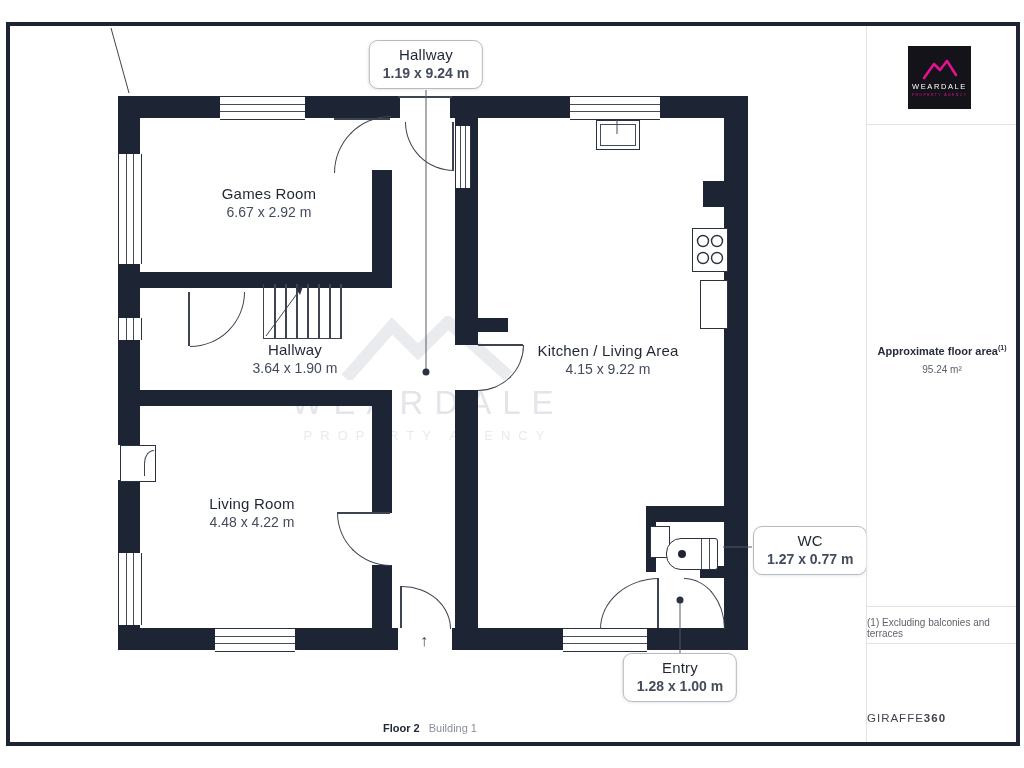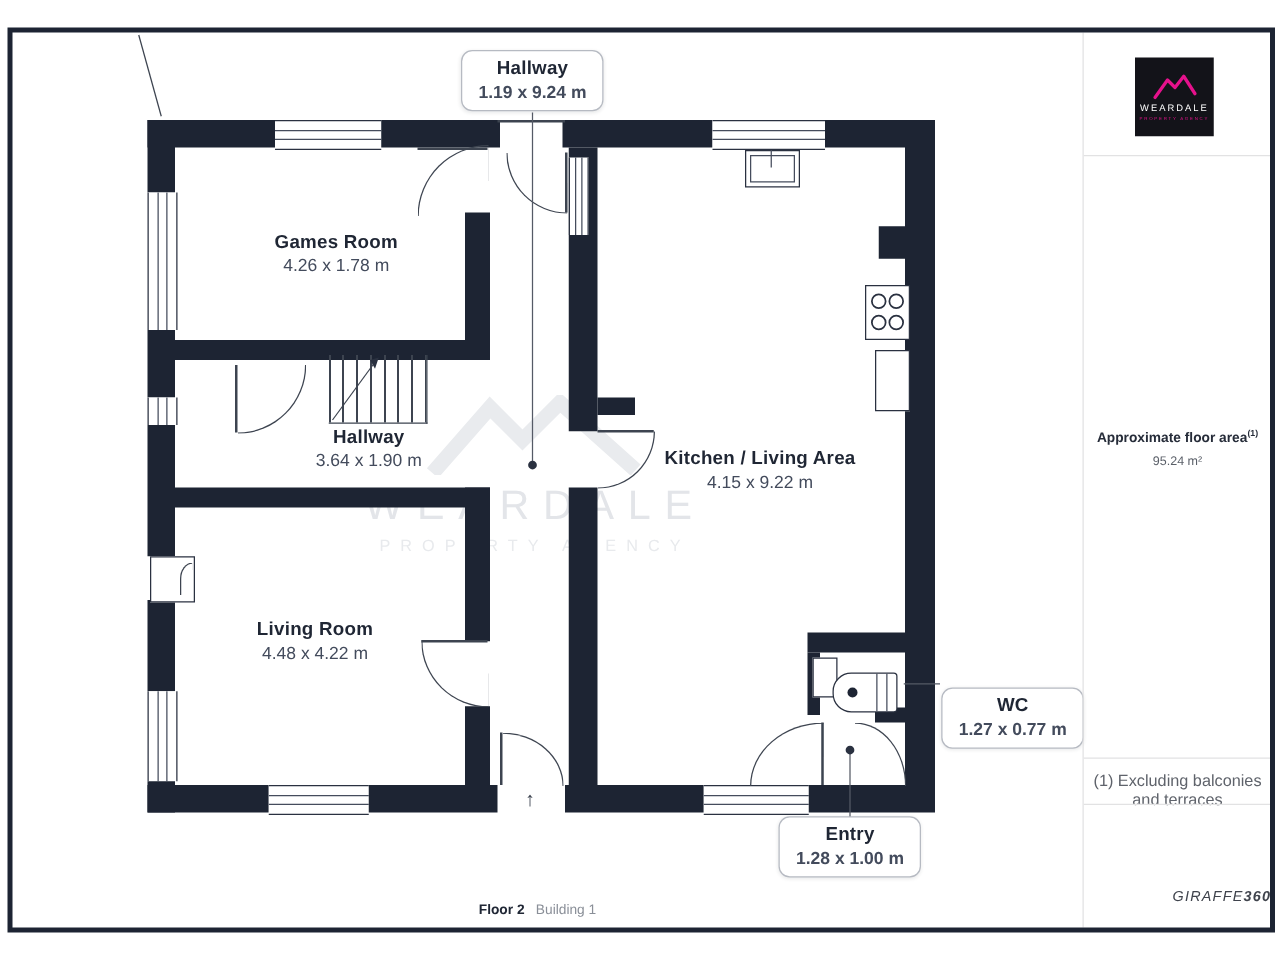--- a/index.html
+++ b/index.html
@@ -20,21 +20,21 @@
   .arc.tr{border-top:1.3px solid #3d4450;border-right:1.3px solid #3d4450;border-top-right-radius:100% 100%;}
   .arc.bl{border-bottom:1.3px solid #3d4450;border-left:1.3px solid #3d4450;border-bottom-left-radius:100% 100%;}
   .arc.br{border-bottom:1.3px solid #3d4450;border-right:1.3px solid #3d4450;border-bottom-right-radius:100% 100%;}
   .leaf{position:absolute;background:#3d4450;z-index:3;}
   .stairs{position:absolute;left:263px;top:284px;width:78px;height:54px;z-index:3;
     background:repeating-linear-gradient(90deg,#3d4450 0 1.5px,transparent 1.5px 11px);
     border-bottom:1.5px solid #3d4450;border-right:1.5px solid #3d4450;}
   .symbol{position:absolute;z-index:3;background:#fff;border:1.5px solid #2a3140;}
 
   .room-label{position:absolute;transform:translateX(-50%);text-align:center;z-index:5;white-space:nowrap;}
-  .room-name{font-weight:bold;font-size:15px;color:#1f2634;letter-spacing:.2px;}
+  .room-name{font-weight:normal;font-size:15px;color:#1f2634;letter-spacing:.2px;}
   .room-dims{font-size:14px;color:#434b5c;margin-top:2px;}
 
   .callout{position:absolute;background:#fff;border:1.5px solid #b6bac2;border-radius:9px;
     padding:5px 13px 7px;text-align:center;z-index:6;white-space:nowrap;box-shadow:0 1px 3px rgba(30,36,51,.10);}
   .callout .room-name{font-size:15px;}
   .callout .room-dims{font-size:14px;font-weight:bold;}
 
   .watermark{position:absolute;z-index:1;text-align:center;pointer-events:none;}
   .wm-title{font-size:33px;letter-spacing:11px;color:#e3e5e9;font-weight:500;}
   .wm-sub{font-size:13px;letter-spacing:8px;color:#e8eaed;margin-top:6px;}
@@ -44,23 +44,23 @@
   
   .side-divider{position:absolute;background:#e2e2e3;z-index:7;}
   .logo{position:absolute;left:908px;top:46px;width:63px;height:63px;background:#131319;z-index:7;
     display:flex;flex-direction:column;align-items:center;justify-content:center;}
   .logo-title{color:#fff;font-size:7.5px;letter-spacing:1.6px;margin-top:2px;}
   .logo-sub{color:#e6118c;font-size:3.5px;letter-spacing:1.4px;margin-top:2px;}
   .area-block{position:absolute;left:867px;top:344px;width:150px;text-align:center;z-index:7;}
   .area-heading{font-size:11px;font-weight:bold;color:#262c39;}
   .area-heading sup{font-size:7px;}
   .area-value{font-size:10px;color:#5a5f68;margin-top:7px;}
-  .footnote{position:absolute;left:867px;top:617px;width:150px;text-align:center;font-size:13px;color:#5f636b;z-index:7;}
+  .footnote{position:absolute;left:867px;top:617px;width:150px;font-size:10px;color:#5f636b;z-index:7;}
   .disclaimer{position:absolute;left:872px;top:659px;width:140px;text-align:center;font-size:8.5px;line-height:1.55;color:#5f636b;z-index:7;}
-  .giraffe{position:absolute;left:867px;top:712px;width:150px;text-align:right;font-size:11.5px;color:#3f434c;letter-spacing:1px;z-index:7;font-style:italic;}
+  .giraffe{position:absolute;left:867px;top:712px;width:150px;text-align:left;font-size:11.5px;color:#3f434c;letter-spacing:1px;z-index:7;}
   .giraffe b{font-weight:bold;}
   .footer{position:absolute;left:430px;top:722px;transform:translateX(-50%);font-size:11px;z-index:7;white-space:nowrap;}
   .footer .floor{font-weight:bold;color:#20273 5;color:#202735;}
   .footer .building{color:#8a8f98;margin-left:9px;}
   svg.overlay{position:absolute;left:0;top:0;z-index:4;pointer-events:none;}
 </style>
 </head>
 <body>
 
 <div id="canvas">
@@ -164,40 +164,40 @@
     <line x1="723" y1="547" x2="752" y2="547" stroke="#555a66" stroke-width="1"></line>
     <line x1="680" y1="601" x2="680" y2="654" stroke="#555a66" stroke-width="1"></line>
     <circle cx="680" cy="600" r="3.5" fill="#2a3140"></circle>
     <line x1="266" y1="336" x2="299" y2="291" stroke="#3d4450" stroke-width="1"></line>
     <polygon points="296,288 303,286 300,295" fill="#2a3140"></polygon>
     <line x1="617" y1="120" x2="617" y2="134" stroke="#454c5c" stroke-width="1"></line>
   </svg>
 
   <div class="room-label" style="left:269px;top:185px;">
     <div class="room-name">Games Room</div>
-    <div class="room-dims">4.26 x 1.78 m</div>
+    <div class="room-dims">6.67 x 2.92 m</div>
   </div>
   <div class="room-label" style="left:295px;top:341px;">
     <div class="room-name">Hallway</div>
     <div class="room-dims">3.64 x 1.90 m</div>
   </div>
-  <div class="room-label" style="left:608px;top:358px;text-align:center;">
+  <div class="room-label" style="left:608px;top:342px;text-align:center;">
     <div class="room-name">Kitchen / Living Area</div>
     <div class="room-dims">4.15 x 9.22 m</div>
   </div>
   <div class="room-label" style="left:252px;top:495px;">
     <div class="room-name">Living Room</div>
     <div class="room-dims">4.48 x 4.22 m</div>
   </div>
 
   <div class="callout" style="left:426px;top:40px;transform:translateX(-50%);">
     <div class="room-name">Hallway</div>
     <div class="room-dims">1.19 x 9.24 m</div>
   </div>
-  <div class="callout" style="left:753px;top:550px;">
+  <div class="callout" style="left:753px;top:526px;">
     <div class="room-name">WC</div>
     <div class="room-dims">1.27 x 0.77 m</div>
   </div>
   <div class="callout" style="left:680px;top:653px;transform:translateX(-50%);">
     <div class="room-name">Entry</div>
     <div class="room-dims">1.28 x 1.00 m</div>
   </div>
 
   <div class="entry-arrow" style="left:424px;top:632px;">↑</div>
 

